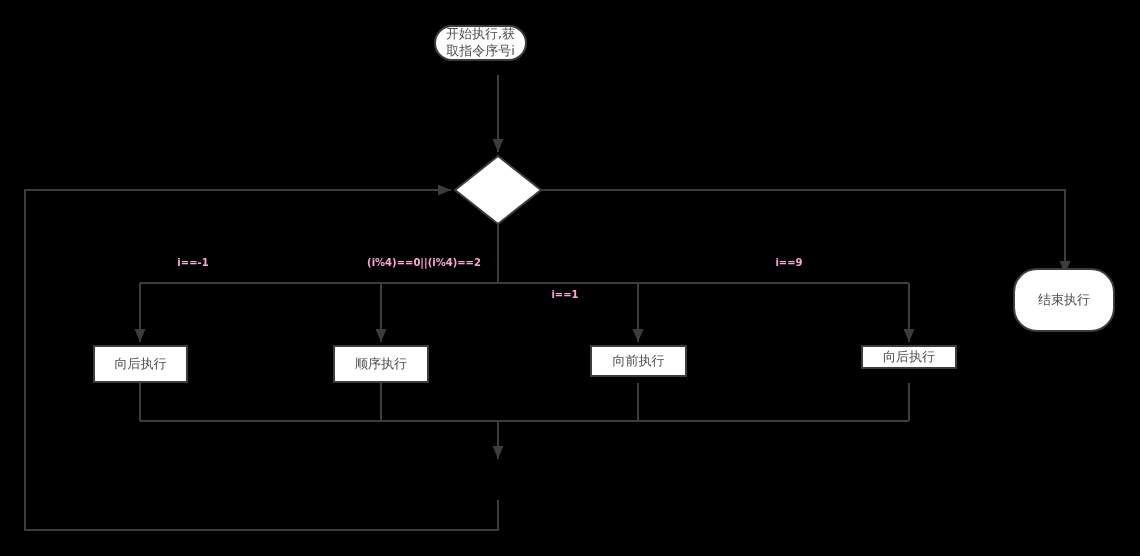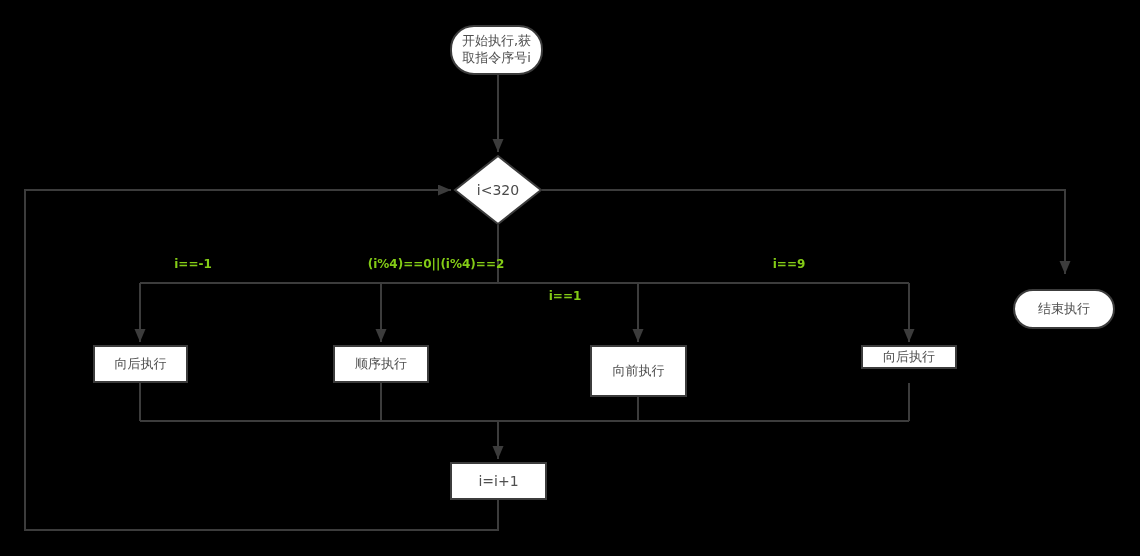--- a/index.html
+++ b/index.html
@@ -21,21 +21,21 @@
   }
   .terminator{border-radius:24px;}
   .diamond-shape{fill:#ffffff;stroke:#3c3c3c;stroke-width:2;}
   .diamond-text{
     position:absolute;left:452px;top:176px;width:92px;height:28px;
     display:flex;align-items:center;justify-content:center;
     color:#4a4a4a;font-size:14px;
   }
   .edge-label{
     position:absolute;transform:translateX(-50%);
-    color:#84cc16;font-size:12px;font-weight:bold;white-space:nowrap;
+    color:#f9a8d4;font-size:10px;font-weight:bold;white-space:nowrap;
   }
   .wrap-label{padding:4px 6px;}
 </style>
 </head>
 <body>
 
 <div id="canvas">
 
   <svg id="edges" viewBox="0 0 1140 556" xmlns="http://www.w3.org/2000/svg">
     <defs>
@@ -64,37 +64,35 @@
 
     <path class="edge" d="M140,421 L909,421"></path>
 
     <path class="edge" marker-end="url(#arrow)" d="M498,421 L498,459"></path>
 
     <path class="edge" marker-end="url(#arrow)" d="M498,500 L498,530 L25,530 L25,190 L451,190"></path>
 
     <polygon class="diamond-shape" points="498,156 541,190 498,224 455,190"></polygon>
   </svg>
 
-  <div class="node terminator wrap-label" style="left:450px;top:25px;width:93px;height:50px;">开始执行,获取指令序号i</div>
+  <div class="node terminator wrap-label" style="left:434px;top:25px;width:93px;height:36px;">开始执行,获取指令序号i</div>
 
-  <div class="diamond-text">i&lt;320</div>
 
   <div class="node" style="left:93px;top:345px;width:95px;height:38px;">向后执行</div>
 
   <div class="node" style="left:333px;top:345px;width:96px;height:38px;text-align:center;">顺序执行</div>
 
-  <div class="node" style="left:590px;top:345px;width:97px;height:52px;">向前执行</div>
+  <div class="node" style="left:590px;top:345px;width:97px;height:32px;">向前执行</div>
 
   <div class="node" style="left:861px;top:345px;width:96px;height:24px;">向后执行</div>
 
-  <div class="node" style="left:450px;top:462px;width:97px;height:38px;font-size:14px;">i=i+1</div>
 
-  <div class="node terminator" style="left:1013px;top:289px;width:102px;height:40px;">结束执行</div>
+  <div class="node terminator" style="left:1013px;top:268px;width:102px;height:64px;">结束执行</div>
 
   <div class="edge-label" style="left:193px;top:257px;">i==-1</div>
 
-  <div class="edge-label" style="left:424px;top:257px;margin-left:12px;">(i%4)==0||(i%4)==2</div>
+  <div class="edge-label" style="left:424px;top:257px;">(i%4)==0||(i%4)==2</div>
 
   <div class="edge-label" style="left:565px;top:257px;margin-top:32px;">i==1</div>
 
   <div class="edge-label" style="left:789px;top:257px;">i==9</div>
 
 </div>
 
 </body></html>

